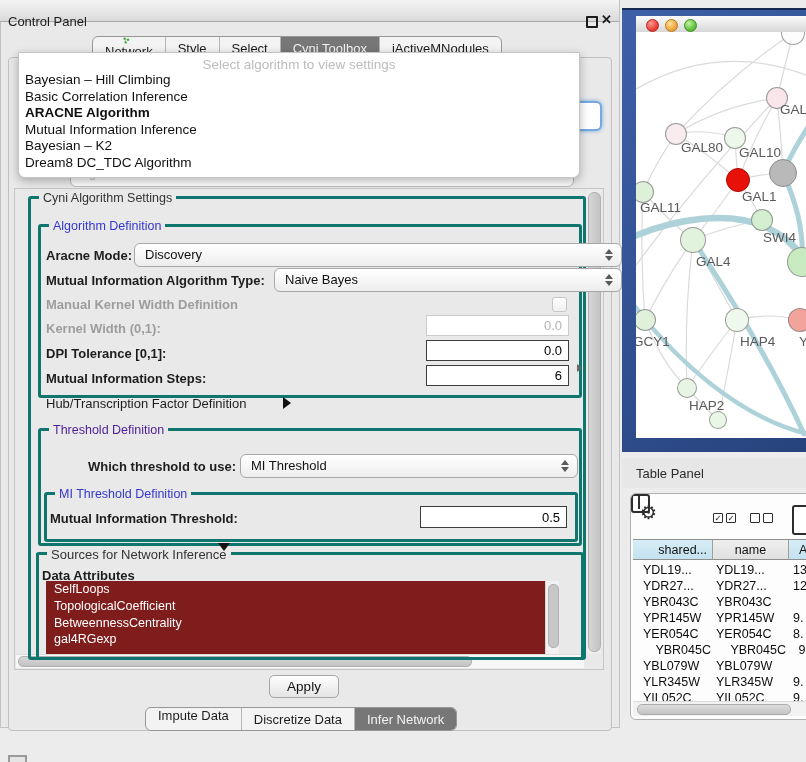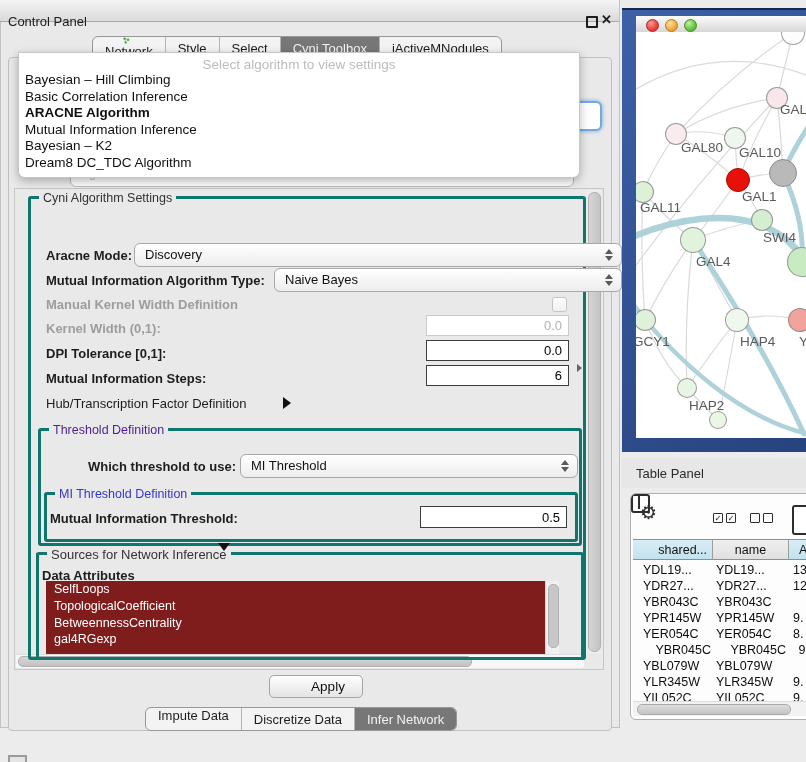--- a/index.html
+++ b/index.html
@@ -48,21 +48,21 @@
   .tfield{position:absolute;font-size:13px;text-align:right;padding:0 6px;background:#fff;}
   input.tfield{border:1px solid #3c3c3c;color:#000;}
   input.tfield:disabled{border:1px solid #cbcbcb;color:#b2b2b2;background:#fff;}
   .checkbox{width:13px;height:13px;border:1px solid #c6c6c6;border-radius:3px;background:linear-gradient(#fefefe,#f0f0f0);}
   .tri-right{width:0;height:0;border-top:6px solid transparent;border-bottom:6px solid transparent;border-left:8px solid #111;}
   .tri-down{width:0;height:0;border-left:6px solid transparent;border-right:6px solid transparent;border-top:8px solid #111;}
   .attr-list{background:#7f1d1d;overflow:hidden;}
   .attr-item{font-size:12.5px;color:#fff;padding-left:8px;line-height:16.8px;white-space:nowrap;}
   .list-scroll{background:#f1f1f1;border-left:1px solid #d5d5d5;}
   .list-thumb{position:absolute;left:2px;top:3px;width:9px;height:62px;background:#c7c7c7;border:1px solid #b2b2b2;border-radius:5px;}
-  .apply-btn{left:269px;top:675px;width:68px;height:21px;border:1px solid #a5a5a5;border-radius:5px;background:linear-gradient(#fefefe,#e4e4e4);font-size:13.5px;color:#111;text-align:center;line-height:21px;padding-left:24px;}
+  .apply-btn{left:269px;top:675px;width:68px;height:21px;border:1px solid #a5a5a5;border-radius:5px;background:linear-gradient(#fefefe,#e4e4e4);font-size:13.5px;color:#111;text-align:center;line-height:21px;}
   .splitter-arrow{left:577px;top:364px;width:0;height:0;border-top:4px solid transparent;border-bottom:4px solid transparent;border-left:5px solid #666;}
   .corner-chip{left:8px;top:755px;width:15px;height:12px;border:2px solid #9a9a9a;background:#e4e4e4;}
   .top-tick{left:4px;top:0;width:2px;height:5px;background:#9a9a9a;}
   
   .net-frame{left:622px;top:8px;width:184px;height:442px;background:linear-gradient(135deg,#3d60a8,#27437d);border-top:2px solid #16294f;}
   .mac-win{left:636px;top:16px;width:170px;height:422px;background:#fff;}
   .mac-titlebar{position:absolute;left:0;top:0;width:100%;height:16px;background:linear-gradient(#fbfbfb,#d7d7d7);border-bottom:1px solid #b2b2b2;}
   .tl{position:absolute;top:2.5px;width:11px;height:11px;border-radius:50%;}
   .tl.red{background:radial-gradient(circle at 35% 30%,#ff9a92,#e33d36 65%);border:1px solid #b5211f;}
   .tl.yel{background:radial-gradient(circle at 35% 30%,#ffe29a,#eea33a 65%);border:1px solid #b5781f;}
@@ -146,20 +146,23 @@
   <div class="abs scrollpane"></div>
   <div class="abs vscroll"></div>
   <div class="abs vthumb"></div>
   <div class="abs hscroll"></div>
   <div class="abs hthumb"></div>
 
   <div class="abs group" style="left:28px;top:196px;width:552px;height:458px;">
     <span class="gtitle black">Cyni Algorithm Settings</span>
   </div>
 
+  <div class="abs group" style="left:38px;top:224px;width:538px;height:168px;">
+    <span class="gtitle blue">Algorithm Definition</span>
+  </div>
   <div class="abs lbl" style="left:46px;top:248px;">Aracne Mode:</div>
   <div class="abs combo" style="left:134px;top:243px;width:438px;height:22px;">
     <span class="cv">Discovery</span>
     <span class="stepper">
         <span class="up"></span>
         <span class="dn"></span>
       </span>
   </div>
   <div class="abs lbl" style="left:46px;top:273px;">Mutual Information Algorithm Type:</div>
   <div class="abs combo" style="left:274px;top:268px;width:298px;height:22px;">

